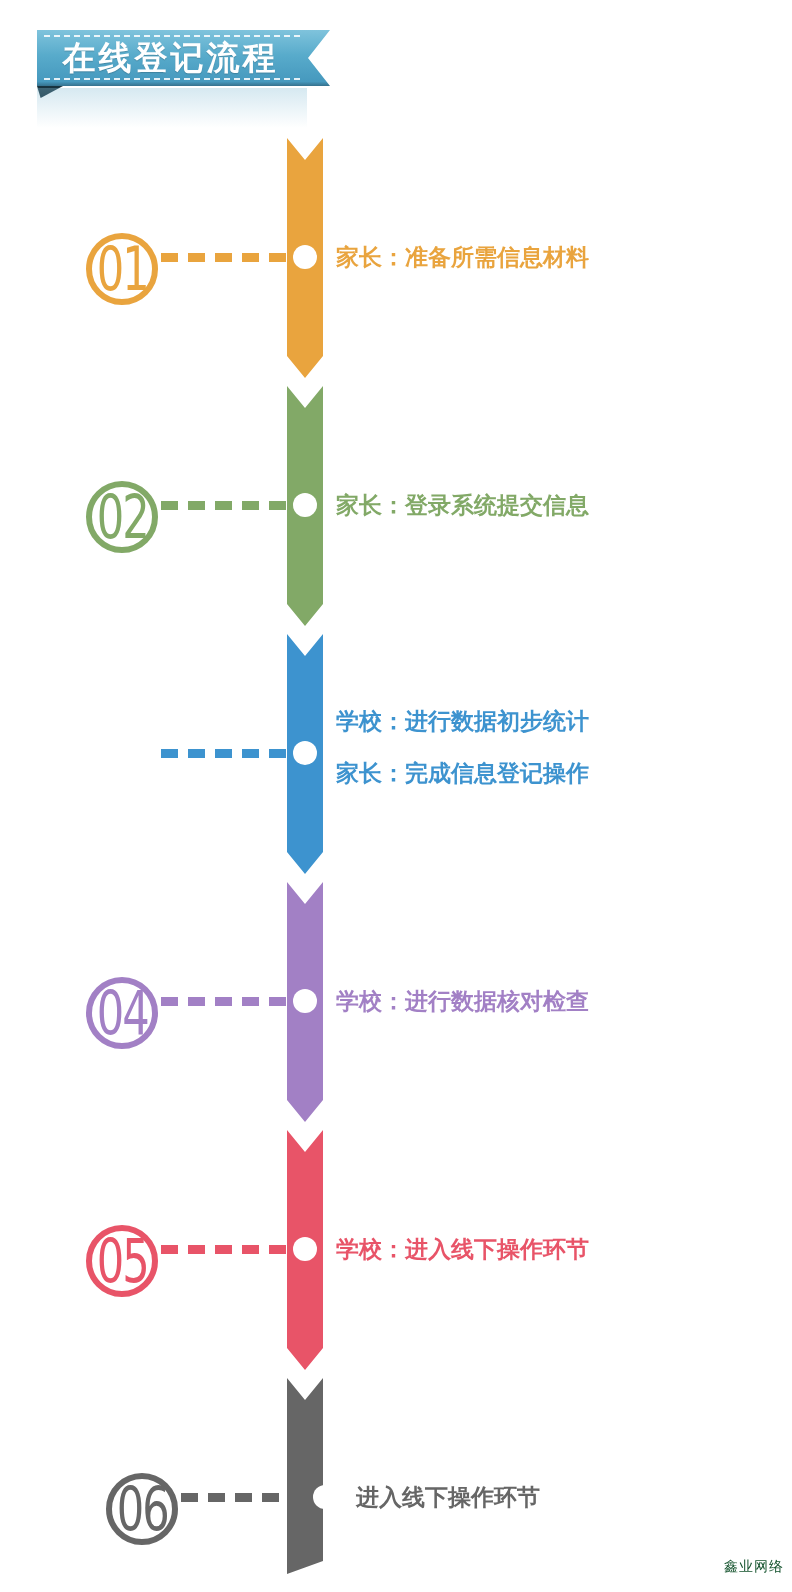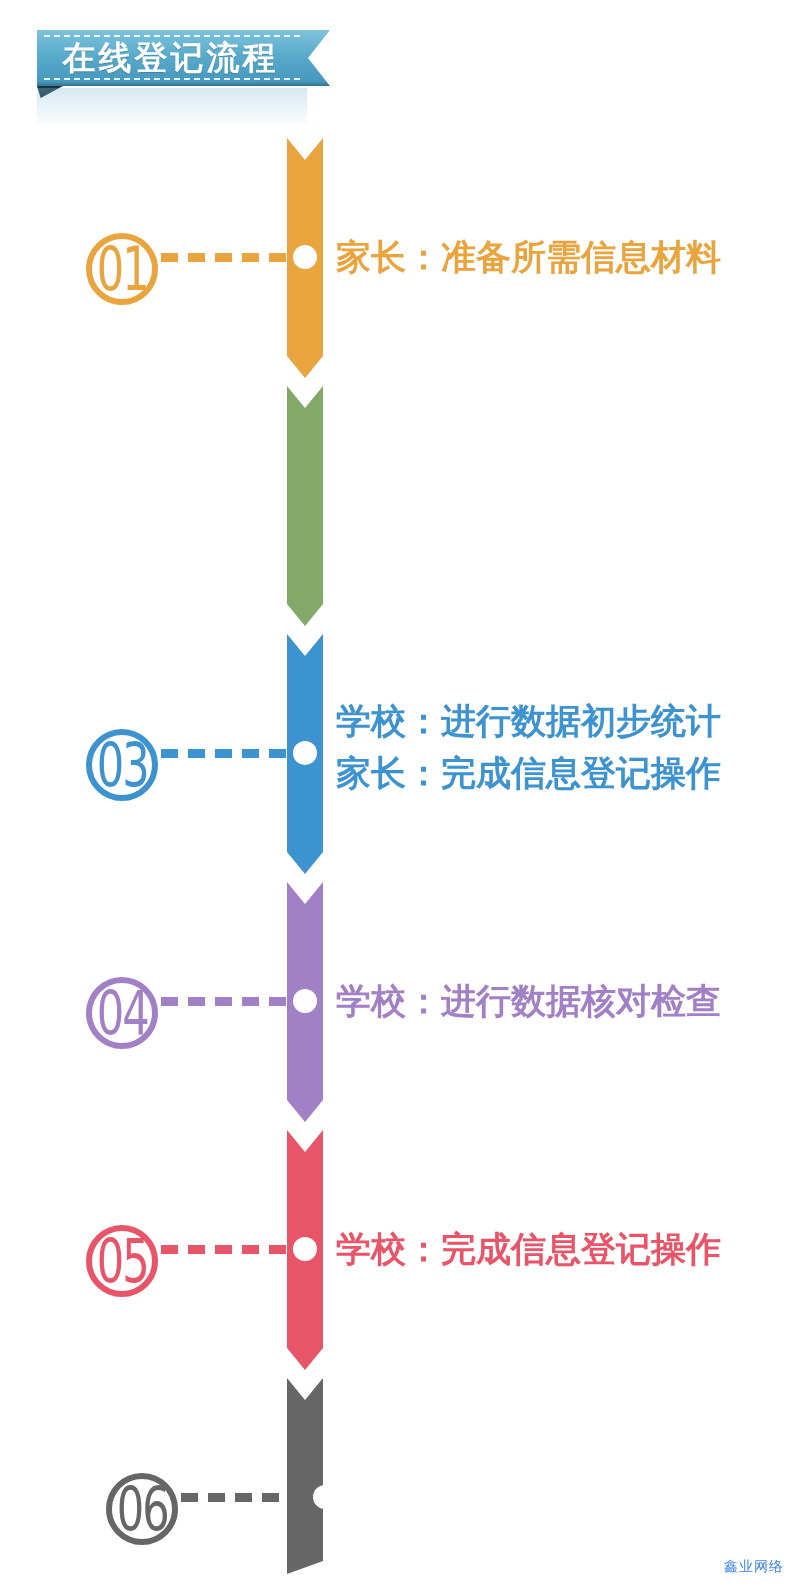--- a/index.html
+++ b/index.html
@@ -82,28 +82,28 @@
     background:repeating-linear-gradient(90deg,
       var(--step-color,#999) 0 17px, transparent 17px 27px);
   }
   .node-dot {
     position:absolute; left:293px; top:24px; width:24px; height:24px;
     background:#ffffff; border-radius:50%; z-index:3;
   }
   .label {
     position:absolute; left:336px; top:50%; transform:translateY(-50%);
     color:var(--step-color,#999);
-    font-size:35px; font-weight:bold; line-height:52px; white-space:nowrap;
+    font-size:23px; font-weight:bold; line-height:52px; white-space:nowrap;
   }
   .s3 .label { margin-top:-6px; }
 
   
   .watermark {
     position:absolute; right:8px; top:1558px;
-    font-size:14px; color:#3b82f6; letter-spacing:1px;
+    font-size:14px; color:#14532d; letter-spacing:1px;
   }
 </style>
 </head>
 <body>
 
 <div class="page">
 
   <div class="banner">
     <div class="stitch-top"></div>
     <div class="stitch-bottom"></div>
@@ -123,25 +123,32 @@
     <div class="badge">
       <span class="num">01</span>
     </div>
     <div class="dashes"></div>
     <div class="node-dot"></div>
     <div class="label">
       <div>家长：准备所需信息材料</div>
     </div>
   </div>
 
+  <div class="step s2" style="--step-color: #82A967;">
+    <div class="badge">
+      <span class="num">02</span>
+    </div>
+    <div class="dashes"></div>
+    <div class="node-dot"></div>
+    <div class="label">
+      <div>家长：登录系统提交信息</div>
+    </div>
+  </div>
 
   <div class="step s3" style="--step-color: #3D93CF;">
-    <div class="badge">
-      <span class="num">03</span>
-    </div>
     <div class="dashes"></div>
     <div class="node-dot"></div>
     <div class="label">
       <div>学校：进行数据初步统计</div>
       <div>家长：完成信息登记操作</div>
     </div>
   </div>
 
   <div class="step s4" style="--step-color: #A280C5;">
     <div class="badge">
@@ -154,27 +161,30 @@
     </div>
   </div>
 
   <div class="step s5" style="--step-color: #E85468;">
     <div class="badge">
       <span class="num">05</span>
     </div>
     <div class="dashes"></div>
     <div class="node-dot"></div>
     <div class="label">
-      <div>学校：完成信息登记操作</div>
+      <div>学校：进入线下操作环节</div>
     </div>
   </div>
 
   <div class="step s6" style="--step-color: #666666;">
     <div class="badge">
       <span class="num">06</span>
     </div>
     <div class="dashes"></div>
     <div class="node-dot"></div>
+    <div class="label">
+      <div>进入线下操作环节</div>
+    </div>
   </div>
 
   <div class="watermark">鑫业网络</div>
 
 </div>
 
 </body></html>

